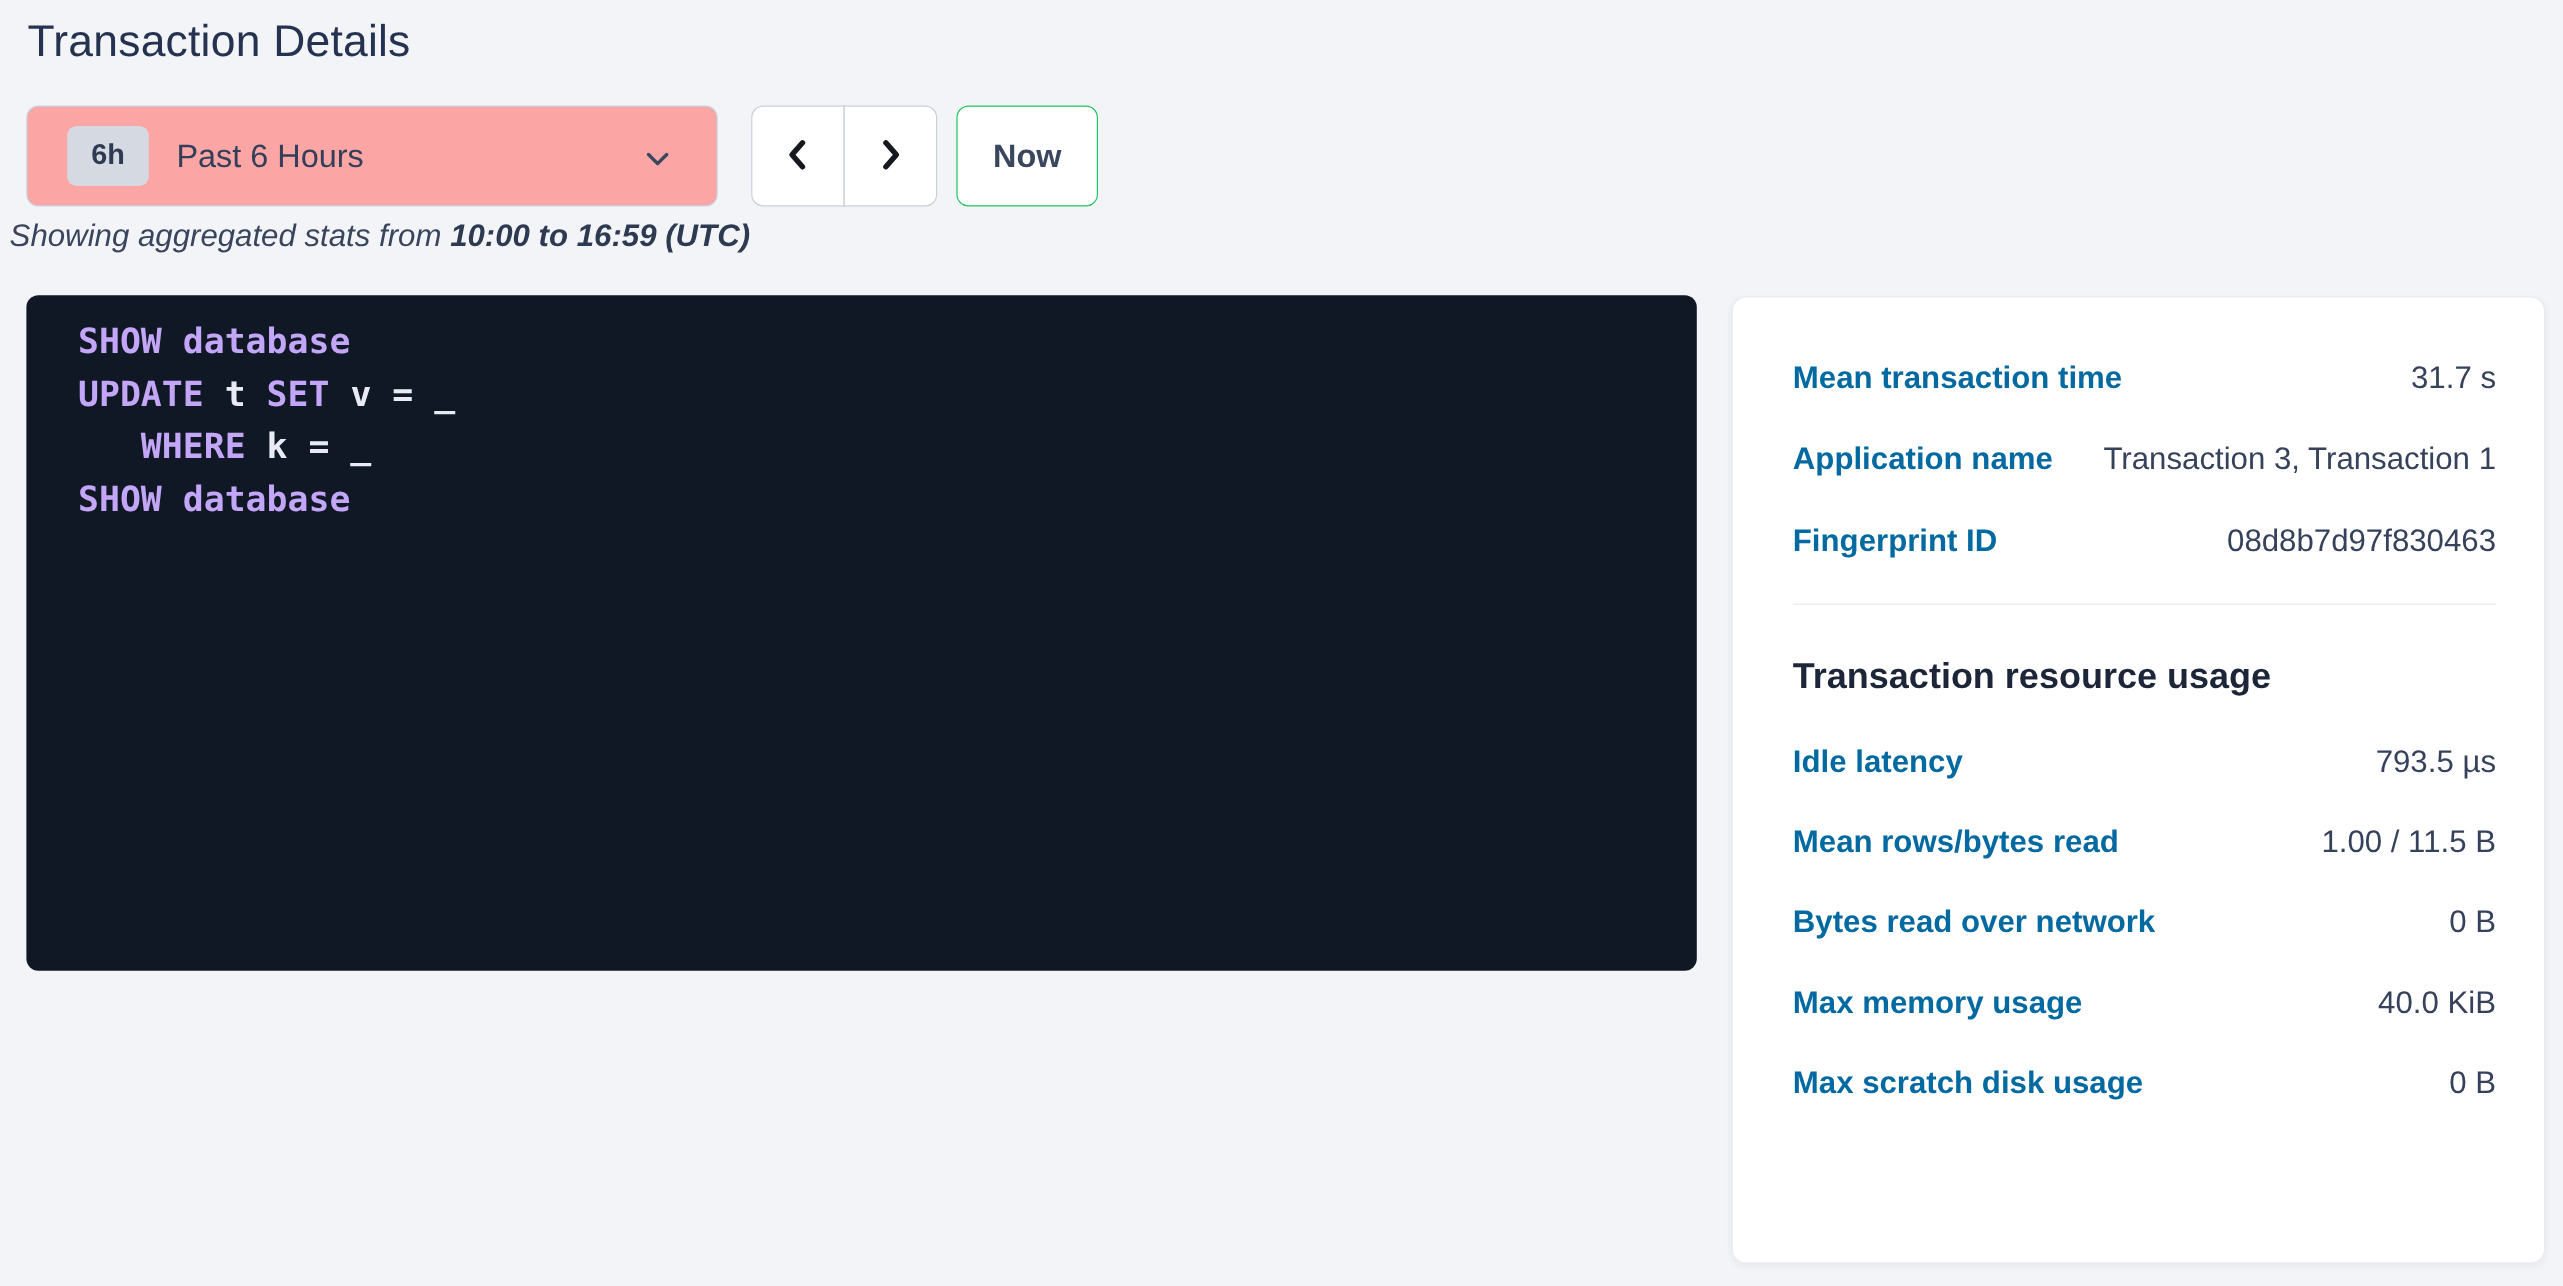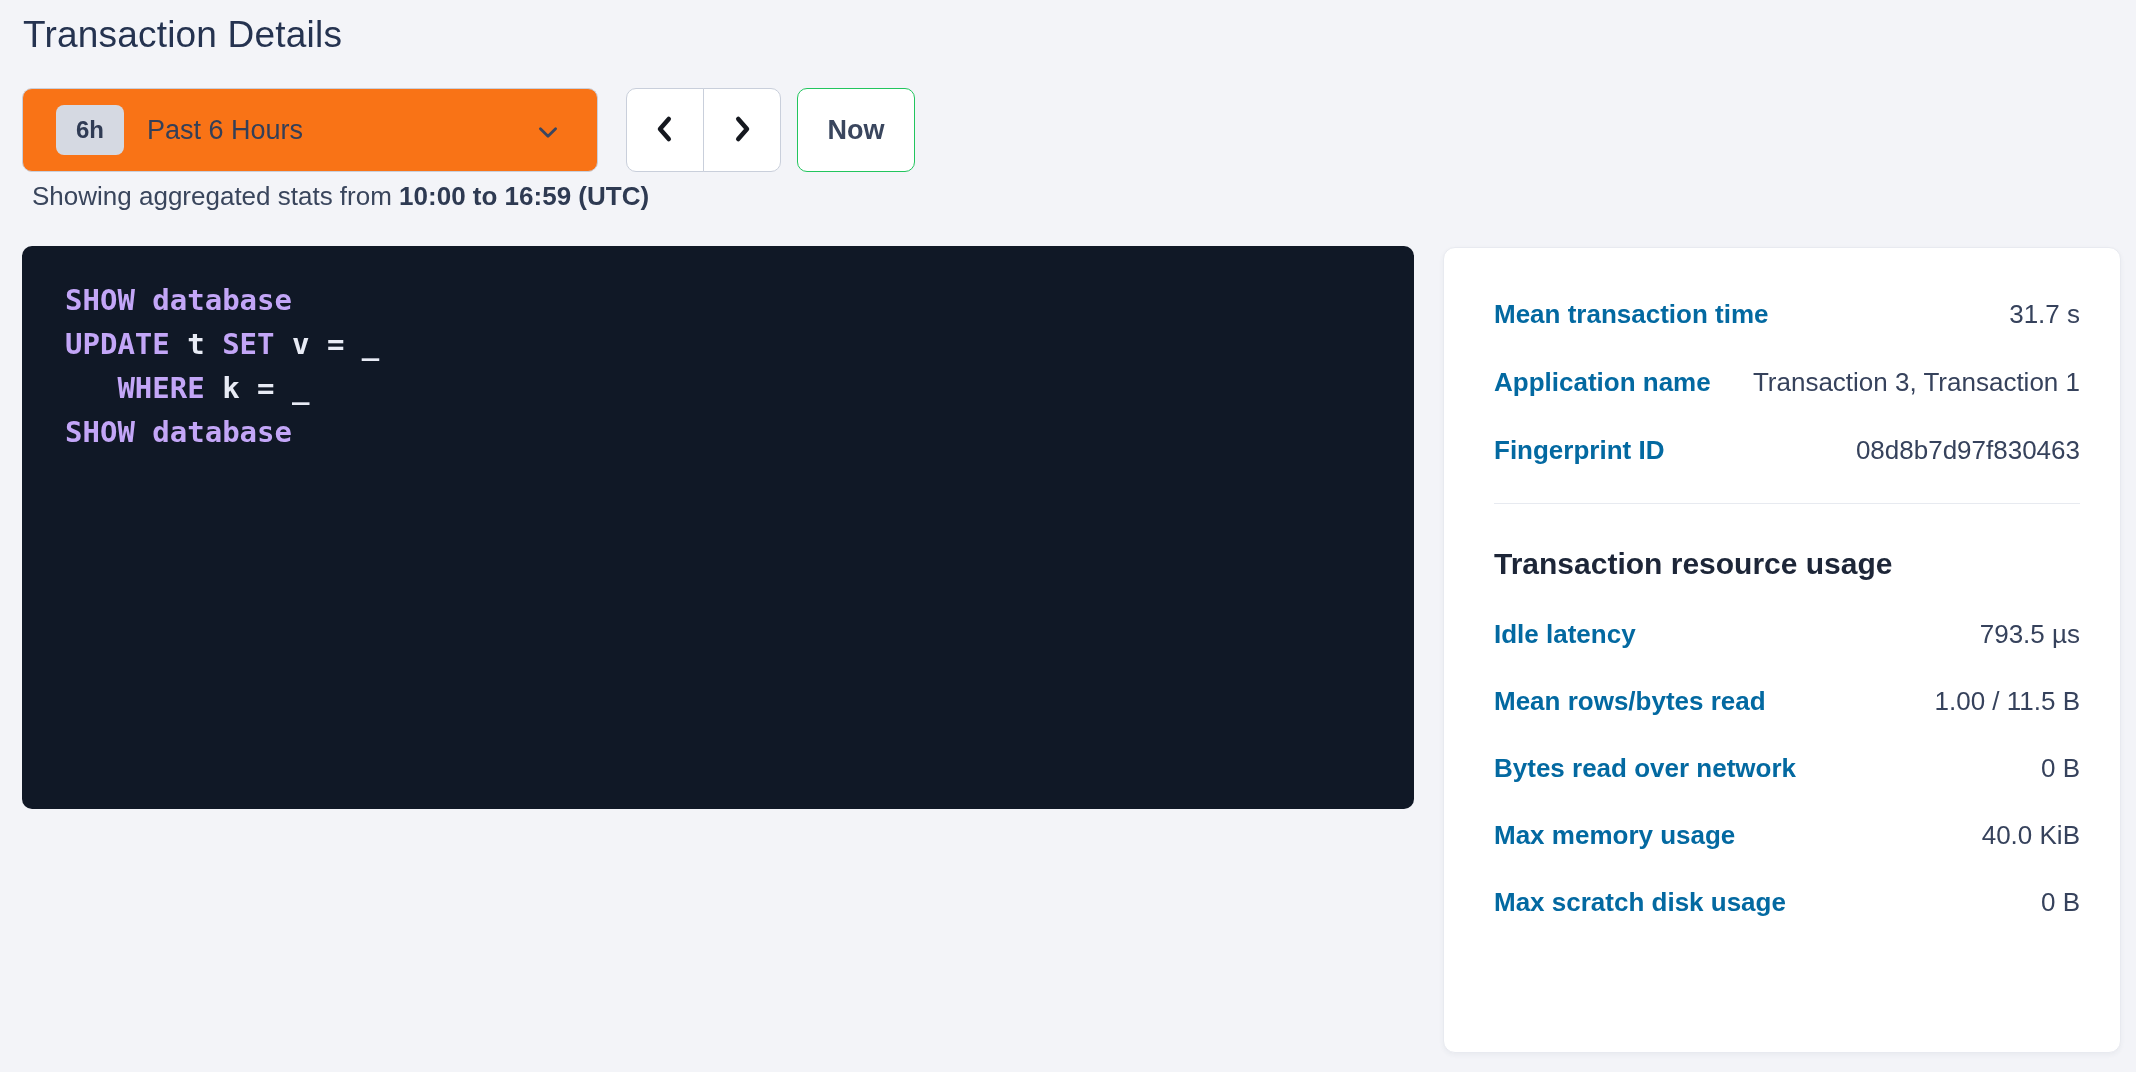--- a/index.html
+++ b/index.html
@@ -12,21 +12,21 @@
 
   
   .page-title {
     position: absolute; left: 23px; top: 14px;
     font-size: 37px; font-weight: 400; color: #253350; letter-spacing: 0.2px;
   }
 
   
   .range-select {
     position: absolute; left: 22px; top: 88px; width: 576px; height: 84px;
-    background: #f97316; border: 1px solid #c9cfdb; border-radius: 10px;
+    background: #fca5a5; border: 1px solid #c9cfdb; border-radius: 10px;
     display: flex; align-items: center; padding-left: 33px; cursor: pointer;
   }
   .range-badge {
     width: 68px; height: 50px; background: #d5d9e2; border-radius: 8px;
     display: flex; align-items: center; justify-content: center;
     font-size: 24px; font-weight: 700; color: #2f3b54;
   }
   .range-label { margin-left: 23px; font-size: 27px; color: #333f58; }
   .range-chevron { position: absolute; right: 36px; top: 30px; }
 
@@ -38,30 +38,30 @@
   .arrow-btn.prev { border-radius: 10px 0 0 10px; }
   .arrow-btn.next { border-radius: 0 10px 10px 0; margin-left: -1px; }
 
   .now-btn {
     position: absolute; left: 797px; top: 88px; width: 118px; height: 84px;
     background: #ffffff; border: 1px solid #22c55e; border-radius: 10px;
     font-family: inherit; font-size: 27px; font-weight: 700; color: #3a465e; cursor: pointer;
   }
 
   .caption {
-    position: absolute; left: 32px; top: 181px;
-    font-size: 26px; color: #39455c;
+    position: absolute; left: 8px; top: 181px;
+    font-size: 26px; color: #39455c; font-style: italic;
   }
   .caption b { font-weight: 700; color: #2e3a52; }
 
   
   .sql-box {
     position: absolute; left: 22px; top: 246px; width: 1392px; height: 563px;
     background: var(--sql-bg, #101826); border-radius: 10px;
-    padding: 32px 40px 0 43px;
+    padding: 16px 40px 0 43px;
   }
   .sql-code {
     font-family: "DejaVu Sans Mono", "Liberation Mono", monospace;
     font-size: 29px; line-height: 44px; font-weight: 600;
   }
   .code-line { white-space: pre; height: 44px; }
   .tok-kw { color: var(--kw-color, #c3a6f7); }
   .tok-id { color: var(--id-color, #e8ebf5); }
 
   

